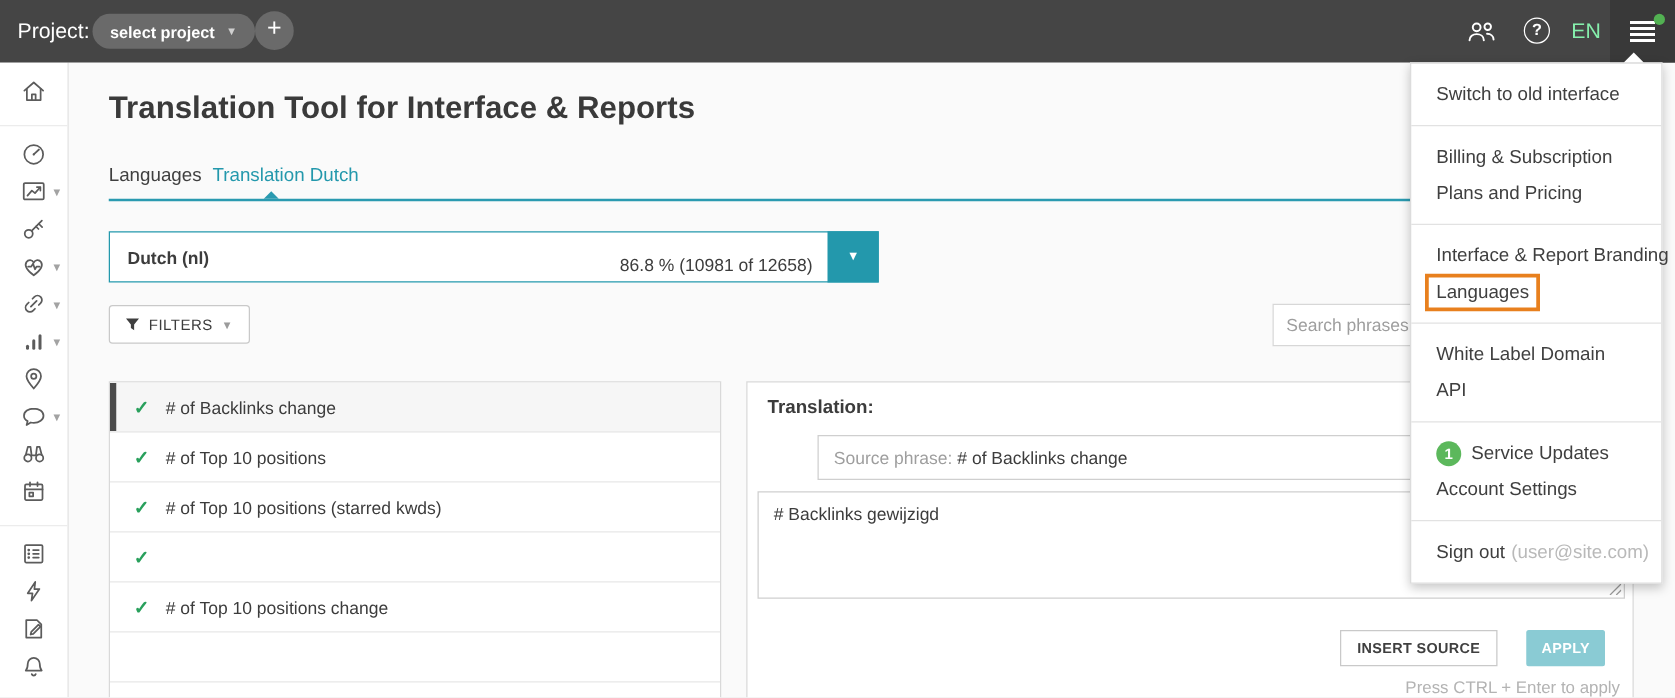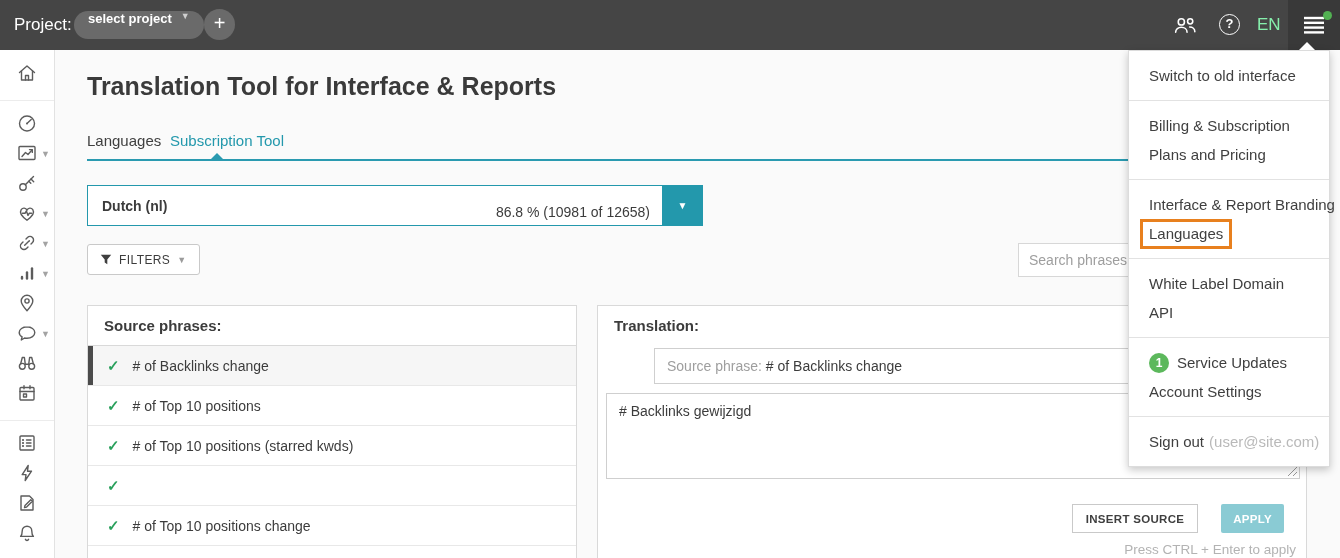--- a/index.html
+++ b/index.html
@@ -6,21 +6,21 @@
   html,body { background:#e9e9e9; }
   .screen {
     position:relative; width:1340px; height:558px; overflow:hidden;
     background:#fafafa; font-family:"Liberation Sans", sans-serif;
     -webkit-font-smoothing:antialiased;
   }
   
   .topbar { position:absolute; left:0; top:0; width:1340px; height:50px; background:#454545; z-index:5; }
   .project-label { position:absolute; left:14px; top:0; line-height:50px; color:#fff; font-size:17px; }
   .project-pill { position:absolute; left:74px; top:11px; height:28px; border-radius:14px; background:#6a6a6a;
-    color:#fff; font-size:13px; font-weight:bold; display:flex; align-items:flex-start; gap:9px; padding:0 14px; cursor:pointer; }
+    color:#fff; font-size:13px; font-weight:bold; display:flex; align-items:center; gap:9px; padding:0 14px; cursor:pointer; }
   .project-pill .caret { font-size:9px; color:#cfcfcf; }
   .add-btn { position:absolute; left:204px; top:9px; width:31px; height:31px; border-radius:50%; background:#6a6a6a;
     color:#fff; font-size:20px; line-height:29px; text-align:center; cursor:pointer; }
   .tb-people { position:absolute; left:1172px; top:13px; }
   .tb-help { position:absolute; left:1219px; top:14px; width:21px; height:21px; border:1.5px solid #fff; border-radius:50%;
     color:#fff; font-size:13px; font-weight:bold; text-align:center; line-height:18px; cursor:pointer; }
   .tb-locale { position:absolute; left:1257px; top:0; line-height:50px; color:#86efac; font-size:17px; cursor:pointer; }
   .tb-menu { position:absolute; left:1288px; top:0; width:52px; height:50px; background:#393939; cursor:pointer; }
   .tb-menu svg { position:absolute; left:15px; top:16px; }
   .tb-menu .dot { position:absolute; left:35px; top:11px; width:9px; height:9px; border-radius:50%; background:#52b152; }
@@ -235,21 +235,21 @@
           <path d="M11 4.2 a4.8 4.8 0 0 1 4.8 4.8 c0 3.4.7 4.5 1.6 5.4 H4.6 c.9-.9 1.6-2 1.6-5.4 A4.8 4.8 0 0 1 11 4.2 Z"></path>
           <path d="M9.4 17.3 a1.7 1.7 0 0 0 3.2 0"></path>
         </svg>
     </span>
   </div>
 
   <div class="content">
     <h1 class="page-title">Translation Tool for Interface &amp; Reports</h1>
 
     <span class="tab languages">Languages</span>
-    <span class="tab translation active">Subscription Tool</span>
+    <span class="tab translation active">Translation Dutch</span>
     <div class="tabline"></div>
     <div class="tabline-arrow"></div>
 
     <div class="langselect">
       <span class="lang-name">Dutch (nl)</span>
       <span class="lang-progress">86.8 % (10981 of 12658)</span>
       <span class="lang-btn">
           <span>▼</span>
         </span>
     </div>
@@ -258,21 +258,20 @@
       <svg width="12" height="12" viewBox="0 0 12 12">
           <path d="M0.8 0.8 H11.2 L7.3 5.6 V10.2 L4.7 8.4 V5.6 Z" fill="#3f3f3f"></path>
         </svg>
       <span>FILTERS</span>
       <span class="caret">▼</span>
     </div>
 
     <input class="search-input" type="text" placeholder="Search phrases" style="">
 
     <div class="panel source-panel">
-      <div class="panel-header">Source phrases:</div>
       <div class="phrase-item selected">
         <span class="check">✓</span>
         <span class="phrase-label"># of Backlinks change</span>
       </div>
       <div class="phrase-item">
         <span class="check">✓</span>
         <span class="phrase-label"># of Top 10 positions</span>
       </div>
       <div class="phrase-item">
         <span class="check">✓</span>

